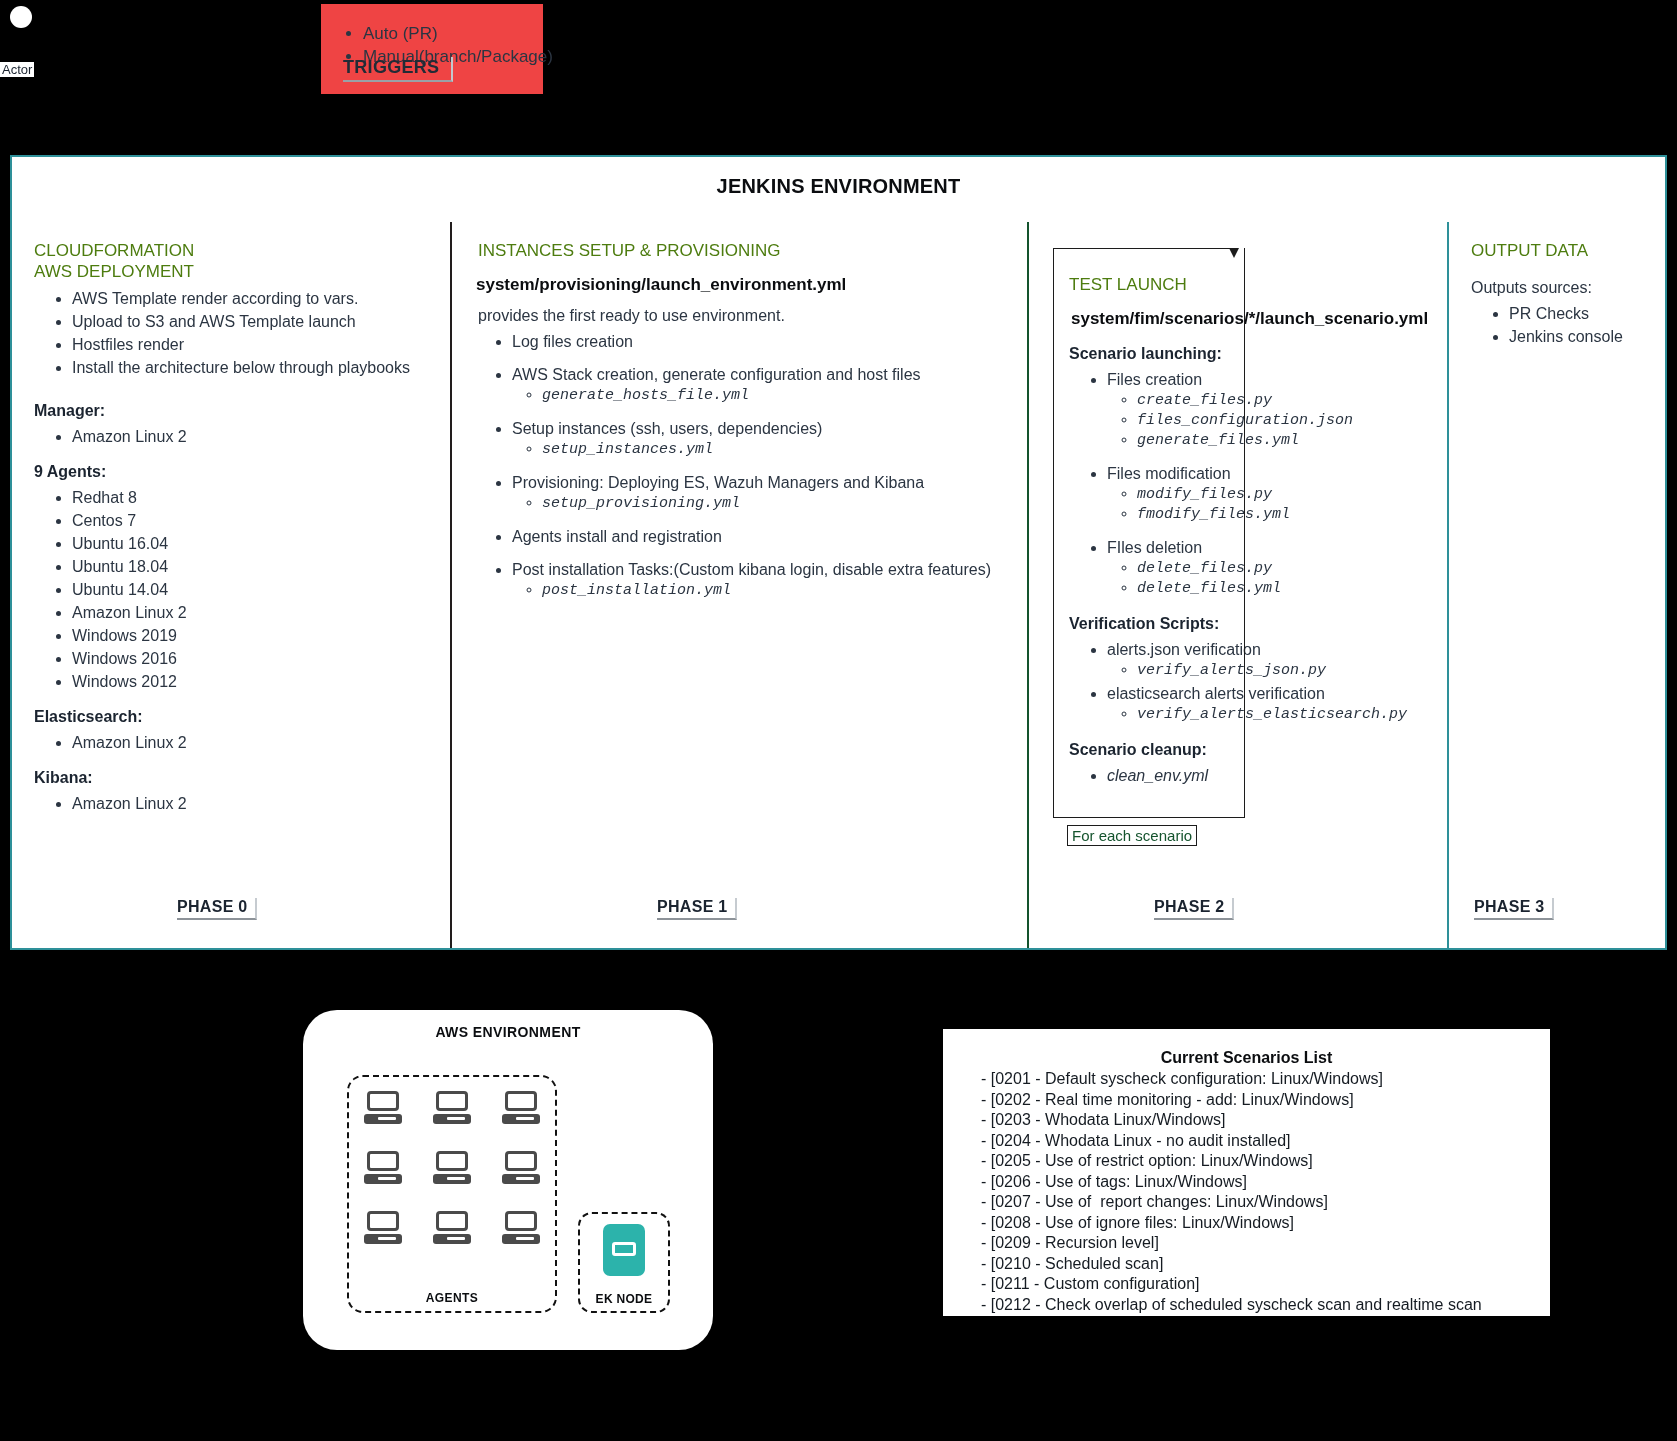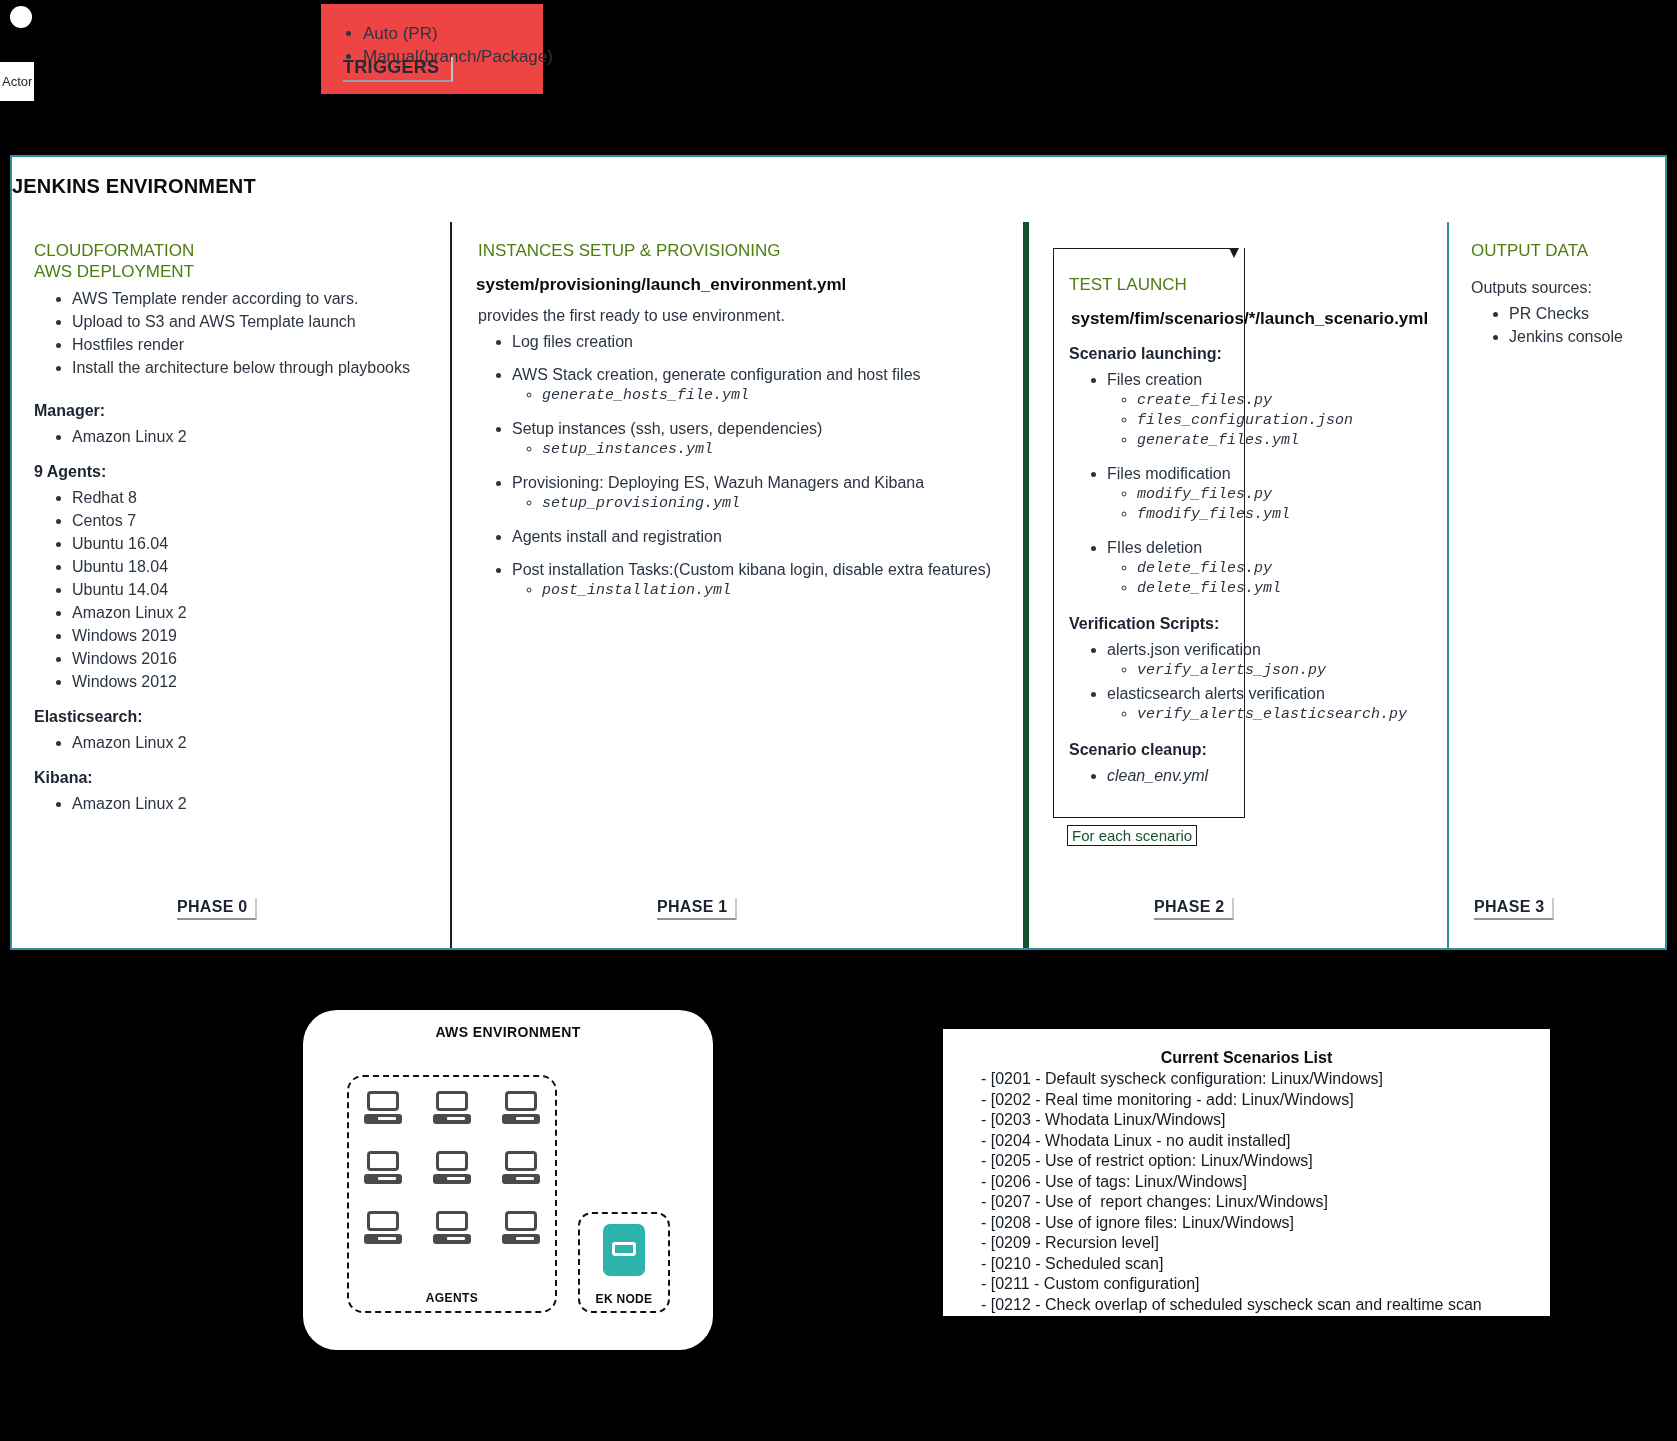--- a/index.html
+++ b/index.html
@@ -20,21 +20,21 @@
   #actor-group { position: absolute; left: 0px; top: 0px; width: 60px; height: 90px; }
   #actor-dot {
     position: absolute; left: 10px; top: 6px;
     width: 22px; height: 22px; border-radius: 50%;
     background: #ffffff;
   }
   #actor-label {
     position: absolute; left: 0px; top: 62px;
     background: #ffffff; color: #1b2430;
     font-size: 13px; line-height: 15px;
-    padding: 12px 2px;
+    padding: 0 2px;
   }
 
   
   #triggers-note {
     position: absolute; left: 321px; top: 4px;
     width: 222px; height: 90px;
     background: #ef4444;
   }
   #triggers-note ul {
     margin: 0; padding: 18px 0 0 42px; list-style: disc;
@@ -52,34 +52,35 @@
   
   #jenkins-box {
     position: absolute; left: 10px; top: 155px;
     width: 1657px; height: 795px;
     background: #ffffff;
     border: 2px solid #2e9099;
     box-sizing: border-box;
   }
   #jenkins-title {
     position: absolute; left: 0; top: 18px; width: 100%;
+    text-align: center;
     font-size: 20px; font-weight: bold; color: #0b0d10;
     letter-spacing: .2px;
   }
 
   
   .phase-col {
     position: absolute; top: 65px; bottom: 0;
     box-sizing: border-box;
     padding: 18px 22px;
     font-size: 16px;
     color: #2b3542;
   }
   #phase0 { left: 0px;    width: 440px; border-right: 2px solid #221d1d; }
-  #phase1 { left: 440px;  width: 577px; border-right: 6px solid #14532d; }
+  #phase1 { left: 440px;  width: 577px; border-right: 2px solid #14532d; }
   #phase2 { left: 1017px; width: 420px; border-right: 2px solid #2e9099; }
   #phase3 { left: 1437px; width: 216px; }
 
   .col-head {
     font-size: 17px; font-weight: normal; color: #4d7c0f;
     line-height: 21px; margin: 0 0 6px 0;
   }
   .sub-head {
     font-size: 16px; font-weight: bold; color: #1b2430;
     margin: 16px 0 6px 0;

